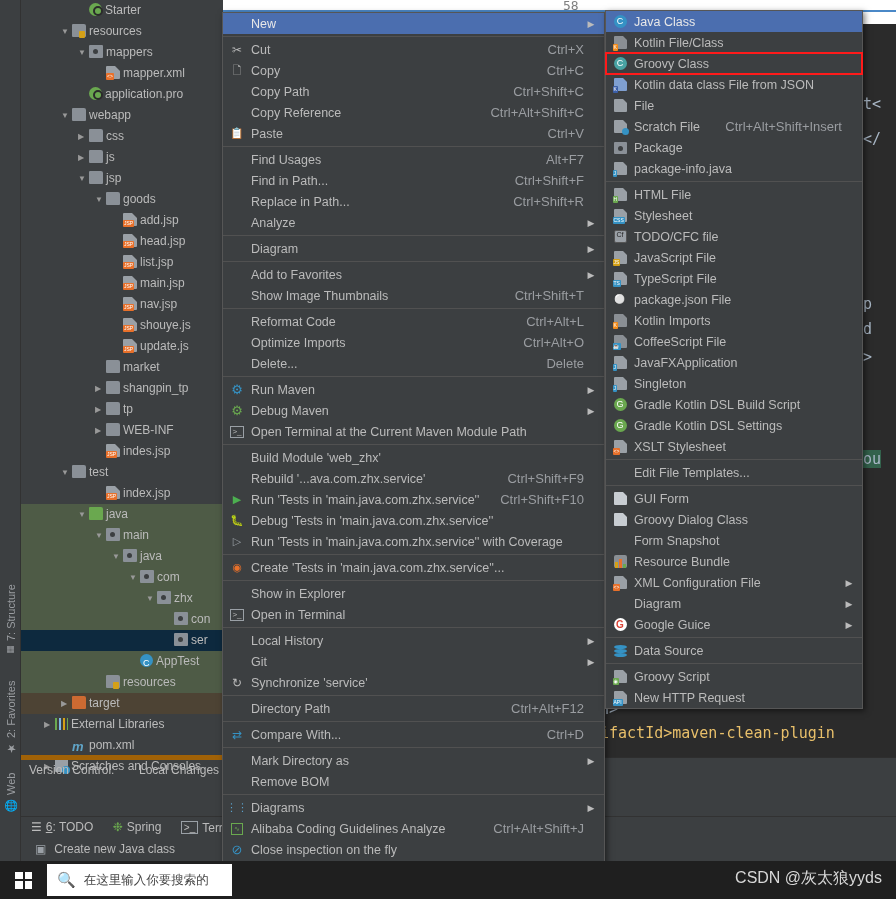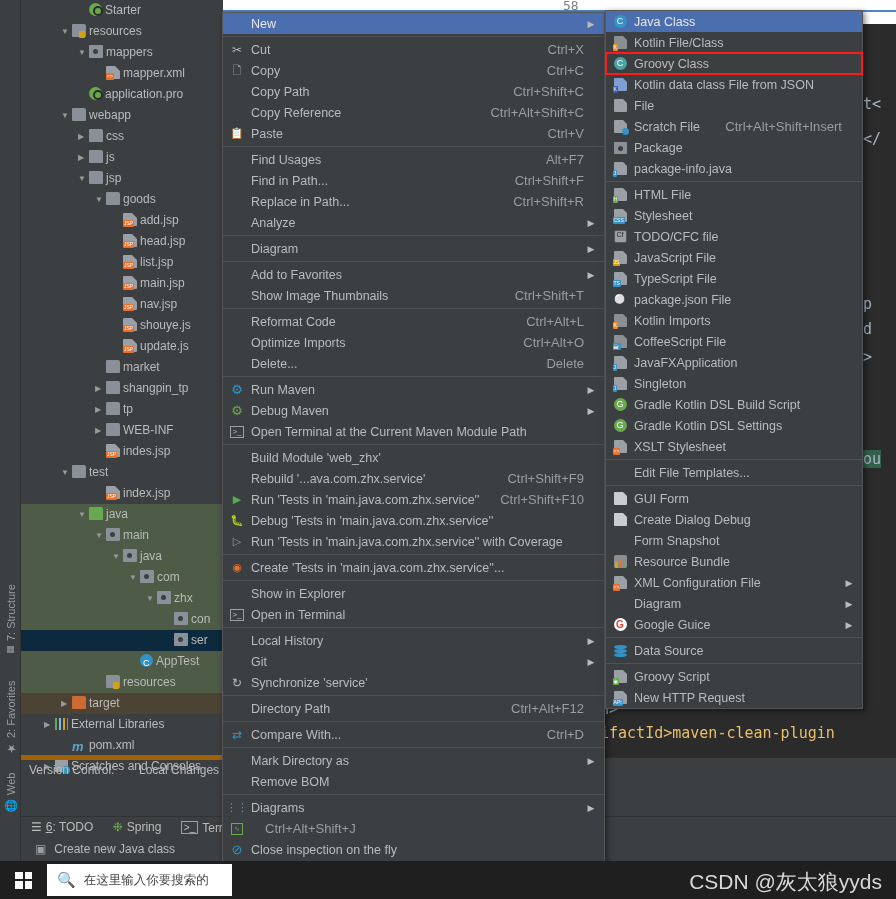--- a/index.html
+++ b/index.html
@@ -109,21 +109,21 @@
   .g { font-size:12px; line-height:1; }
 
   
   #taskbar { position:absolute; left:0; top:861px; width:896px; height:38px; background:#1f1f1f; }
   .winbtn { position:absolute; left:0; top:0; width:47px; height:38px; display:flex; align-items:center; justify-content:center; }
   .winlogo { width:17px; height:17px; display:grid; grid-template-columns:1fr 1fr; grid-template-rows:1fr 1fr; gap:2px; }
   .winlogo i { background:#ffffff; display:block; }
   .searchbox { position:absolute; left:47px; top:3px; width:185px; height:32px; background:#ffffff; display:flex; align-items:center; gap:8px; padding-left:10px; }
   .searchbox .mag { font-size:15px; color:#333; }
   .searchbox .ph { font-size:12.5px; color:#444; white-space:nowrap; overflow:hidden; }
-  .watermark { position:absolute; right:14px; top:868px; font-size:21px; color:#d8d8d8; }
+  .watermark { position:absolute; right:14px; top:868px; font-size:16px; color:#d8d8d8; }
   .ruler { position:absolute; left:223px; top:0; width:673px; height:24px; background:#ffffff; }
   .rulernum { position:absolute; left:340px; top:-2px; font-family:"DejaVu Sans Mono",monospace; font-size:13px; color:#808080; }
   .blueline { position:absolute; left:223px; top:10px; width:673px; height:2px; background:#4a88c7; }
 </style>
 </head>
 <body>
 
 <div id="ide">
 
   <div class="editor">
@@ -473,20 +473,21 @@
         <span class="mic">
           <span class="g" style="color:#5b9ec9;font-size:11px;">⋮⋮</span>
         </span>
         <span class="mlab">Diagrams</span>
         <span class="marrow">▶</span>
       </div>
       <div class="mi">
         <span class="mic">
           <span style="display:inline-block;width:12px;height:12px;border:1px solid #6aa84f;color:#6aa84f;font-size:7px;line-height:10px;">∿</span>
         </span>
+        <span class="mlab">Alibaba Coding Guidelines Analyze</span>
         <span class="macc">Ctrl+Alt+Shift+J</span>
         <span class="marrow"></span>
       </div>
       <div class="mi">
         <span class="mic">
           <span class="g" style="color:#3592c4;font-size:13px;">⊘</span>
         </span>
         <span class="mlab">Close inspection on the fly</span>
         <span class="marrow"></span>
       </div>
@@ -705,21 +706,21 @@
         <span class="mic">
           <span class="chip doc" style="background:#c8cdd2"></span>
         </span>
         <span class="mlab">GUI Form</span>
         <span class="marrow"></span>
       </div>
       <div class="mi">
         <span class="mic">
           <span class="chip doc" style="background:#c8cdd2"></span>
         </span>
-        <span class="mlab">Create Dialog Debug</span>
+        <span class="mlab">Groovy Dialog Class</span>
         <span class="marrow"></span>
       </div>
       <div class="mi">
         <span class="mic"></span>
         <span class="mlab">Form Snapshot</span>
         <span class="marrow"></span>
       </div>
       <div class="mi">
         <span class="mic">
           <span class="chip" style="background:#8a8f94">

